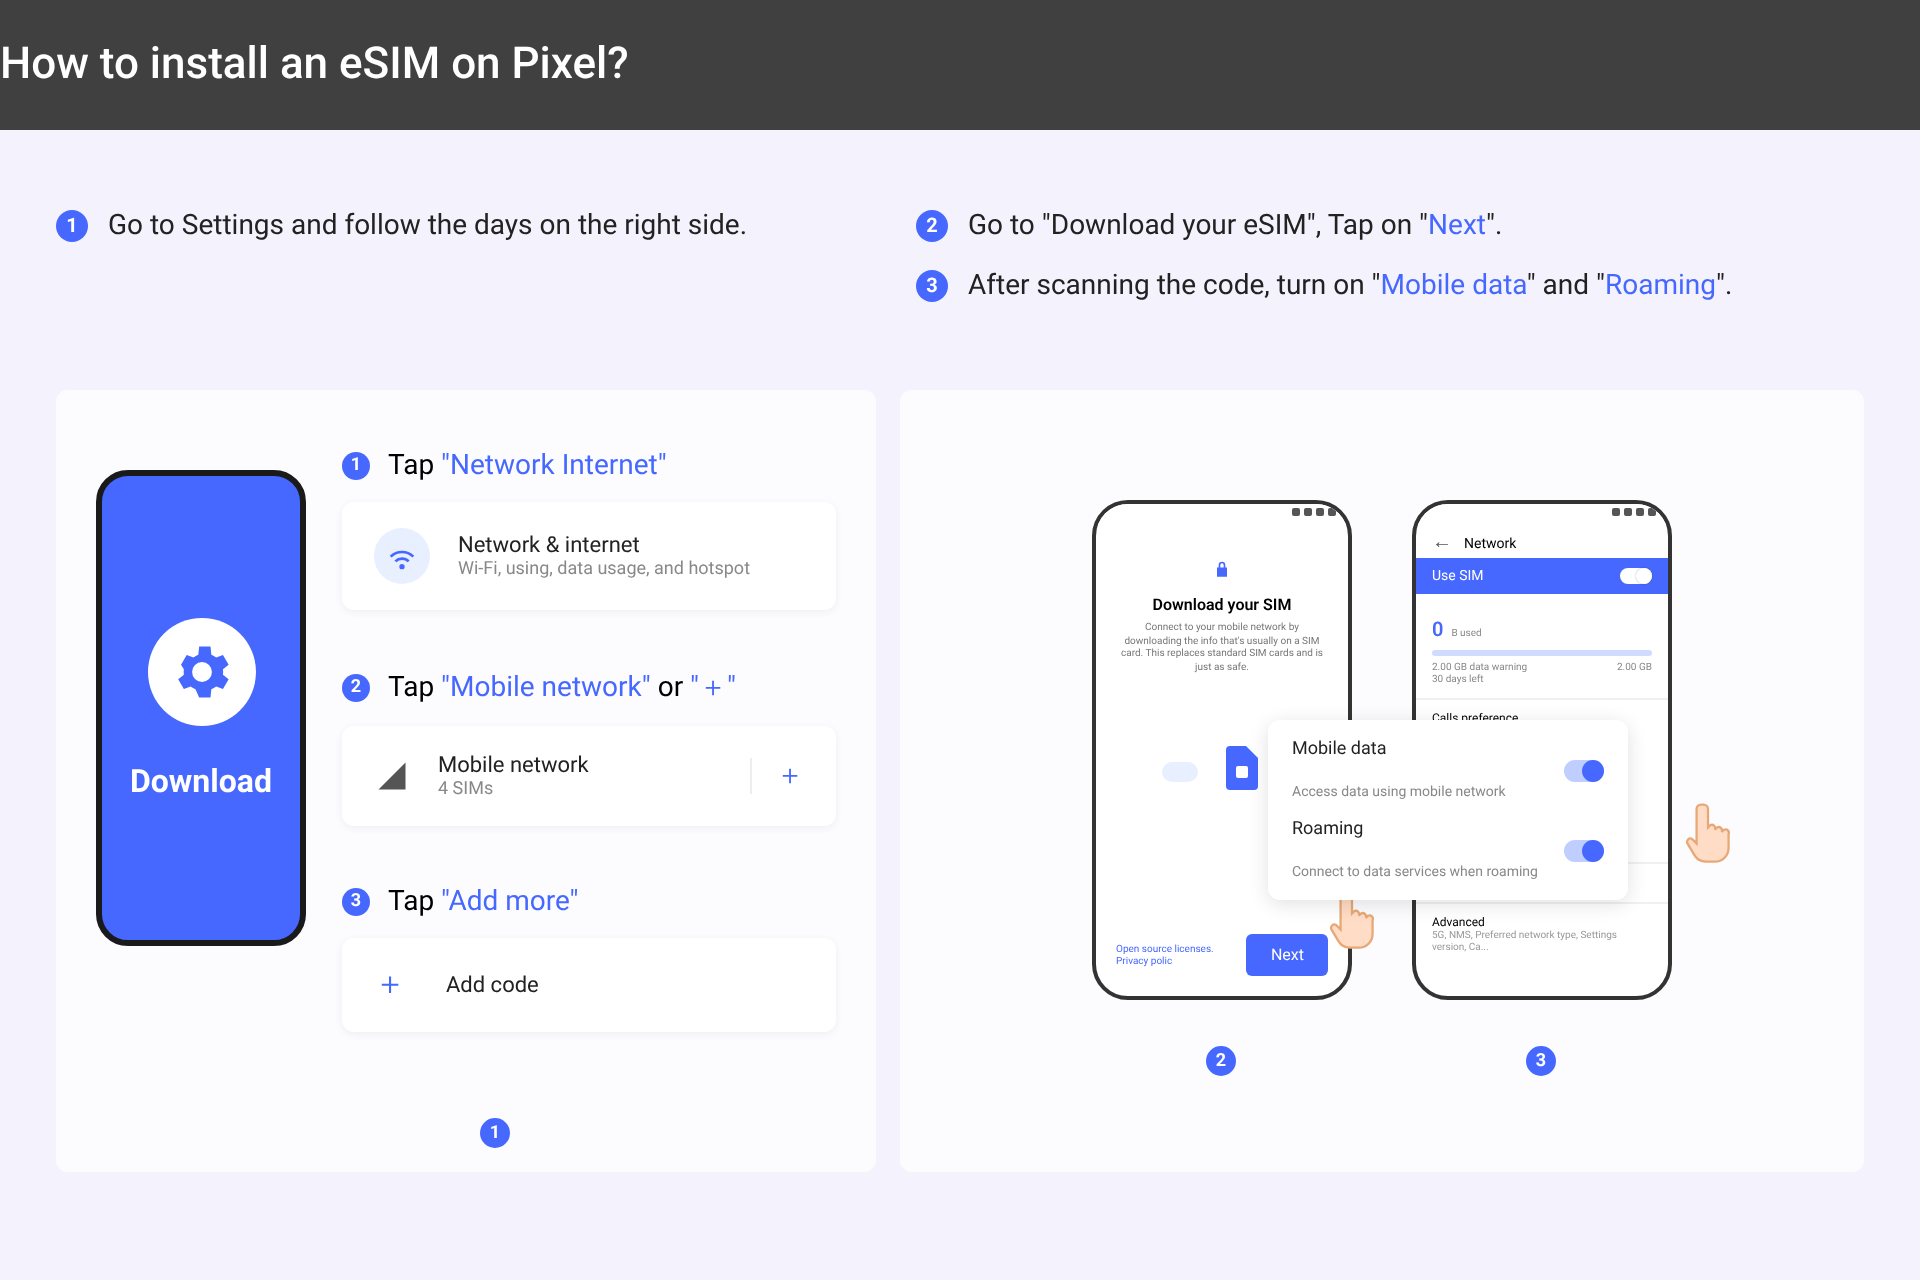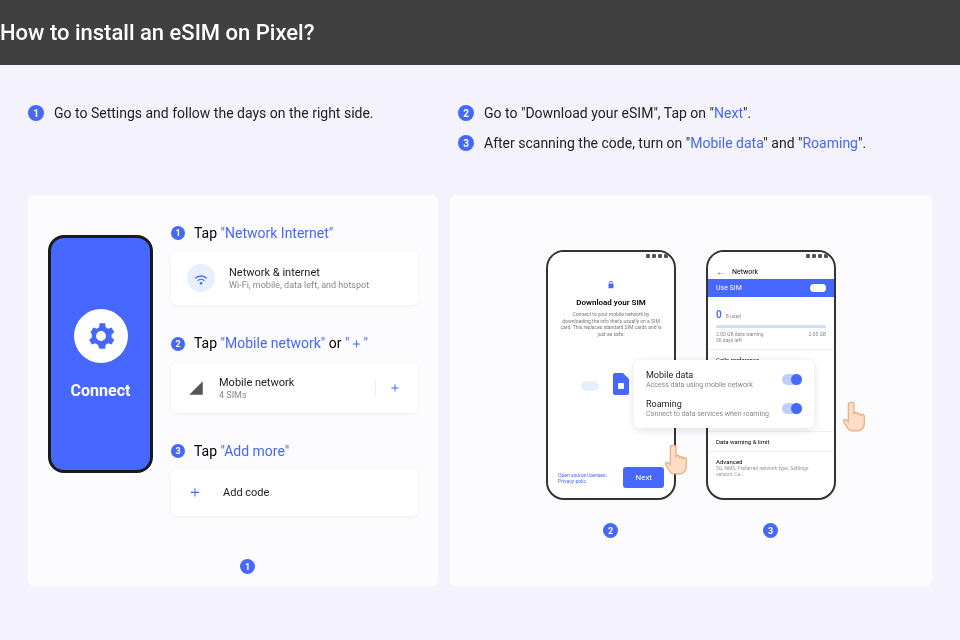--- a/index.html
+++ b/index.html
@@ -64,21 +64,21 @@
 .usage-sub{font-size:5px;color:#888}
 .bar-track{height:3px;background:#d0dcff;margin:3px 0;border-radius:2px}
 .usage-row{display:flex;justify-content:space-between;font-size:5px;color:#888}
 .sec-row{padding:6px 8px;border-top:1px solid #f0f0f0;font-size:6px}
 .sec-sub{font-size:5px;color:#999}
 .floating-card{position:absolute;left:-72px;top:110px;width:180px;background:#fff;border-radius:6px;box-shadow:0 2px 10px rgba(0,0,0,.12);padding:10px 12px;z-index:5}
 .fc-row{display:flex;justify-content:space-between;align-items:center;margin-bottom:10px}
 .fc-row:last-child{margin-bottom:0}
 .fc-txt{flex:1}
 .fc-t{font-size:9px;color:#222}
-.fc-s{font-size:7px;color:#888;margin-top:1px}
+.fc-s{font-size:7px;color:#888;margin-top:12px}
 .toggle-sw{width:20px;height:11px;background:#c0ceff;border-radius:6px;position:relative;flex-shrink:0}
 .toggle-sw::after{content:"";position:absolute;right:0;top:0;width:11px;height:11px;background:#4668ff;border-radius:50%}
 .bottom-bullet{position:absolute;bottom:12px;width:15px;height:15px;border-radius:50%;background:#4668ff;color:#fff;font-size:9px;font-weight:700;display:flex;align-items:center;justify-content:center}
 .bb1{left:212px}
 .bb2{left:128px}
 .bb3{right:110px}
 </style>
 </head>
 <body>
 
@@ -110,39 +110,39 @@
 
   <div class="panels">
 
     <div class="panel panel-l">
       <div class="phone-settings">
         <div class="gear-circle">
           <svg class="gear" viewBox="0 0 24 24">
               <path d="M19.4 13a7.5 7.5 0 000-2l2-1.6-2-3.4-2.4.9a7.4 7.4 0 00-1.7-1L15 3h-4l-.3 2.9a7.4 7.4 0 00-1.7 1l-2.4-.9-2 3.4L5.6 11a7.5 7.5 0 000 2l-2 1.6 2 3.4 2.4-.9a7.4 7.4 0 001.7 1L11 21h4l.3-2.9a7.4 7.4 0 001.7-1l2.4.9 2-3.4zM12 15.5A3.5 3.5 0 1115.5 12 3.5 3.5 0 0112 15.5z"></path>
             </svg>
         </div>
-        <div class="settings-label">Connect</div>
+        <div class="settings-label">Download</div>
       </div>
 
       <div class="sub-steps">
         <div class="vdash"></div>
         <div class="sub-step">
           <div class="sub-title">
             <span class="sbullet">1</span>
             <span><span>Tap </span><span class="hl">"Network Internet"</span></span>
           </div>
           <div class="card">
             <div class="wifi-ic">
                 <svg viewBox="0 0 24 24">
                   <path d="M12 18a2 2 0 11-2 2 2 2 0 012-2zm0-5c2.2 0 4.2.9 5.7 2.3l-1.4 1.4a6 6 0 00-8.5 0L6.3 15.3A8 8 0 0112 13zm0-5a13 13 0 019.2 3.8l-1.4 1.4a11 11 0 00-15.6 0L2.8 11.8A13 13 0 0112 8z"></path>
                 </svg>
               </div>
             <div class="card-txt">
               <div class="card-t">Network &amp; internet</div>
-              <div class="card-s">Wi-Fi, mobile, data left, and hotspot</div>
+              <div class="card-s">Wi-Fi, using, data usage, and hotspot</div>
             </div>
           </div>
         </div>
 
         <div class="sub-step">
           <div class="sub-title">
             <span class="sbullet">2</span>
             <span><span>Tap </span><span class="hl">"Mobile network"</span><span> or </span><span class="hl">"＋"</span></span>
           </div>
           <div class="card">

